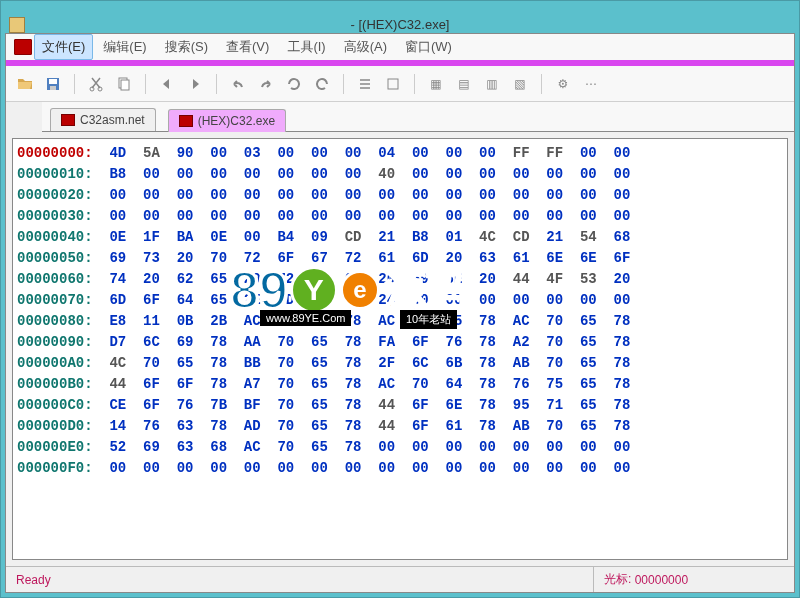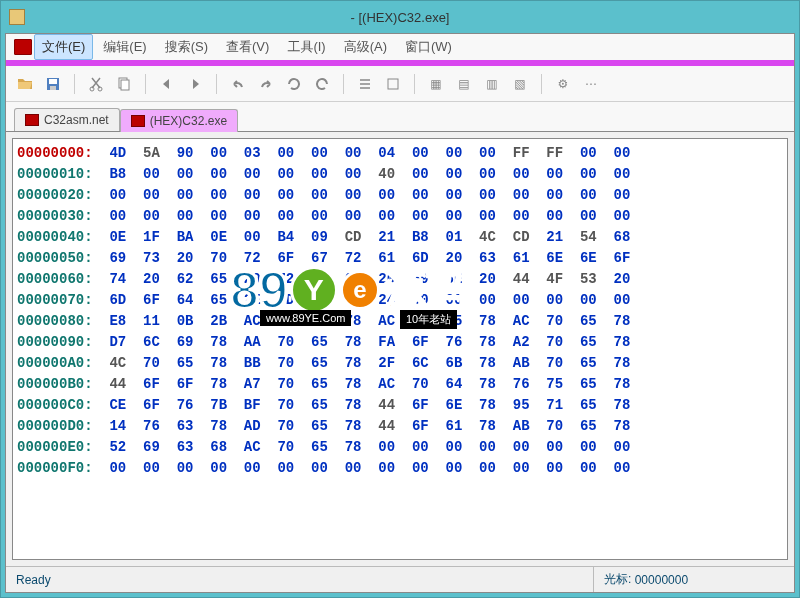--- a/index.html
+++ b/index.html
@@ -1,39 +1,39 @@
 <!DOCTYPE html>
 <html><head>
 <meta charset="utf-8">
 <style>
 * { margin: 0; padding: 0; box-sizing: border-box; }
 body { font-family: "Microsoft YaHei", "SimSun", Tahoma, sans-serif; font-size: 12px; background: #fff; overflow: hidden; }
 .window { width: 800px; height: 598px; background: #5bc0cc; display: flex; flex-direction: column; border: 1px solid #4a9aa5; }
-.titlebar { height: 28px; display: flex; align-items: center; padding: 16px 8px; color: #333; font-size: 13px; }
+.titlebar { height: 28px; display: flex; padding: 16px 8px; color: #333; font-size: 13px; }
 .titlebar-icon { width: 16px; height: 16px; background: #e8c878; border: 1px solid #a08040; margin-right: 8px; }
 .titlebar-text { flex: 1; text-align: center; padding-right: 24px; }
 .inner { flex: 1; background: #f0f0f0; margin: 0 4px 4px 4px; display: flex; flex-direction: column; border: 1px solid #888; }
 .menubar { height: 32px; display: flex; align-items: center; padding: 4px 8px; background: #f8f8f8; border-bottom: 6px solid #d946ef; gap: 2px; }
 .menu-icon { width: 18px; height: 16px; background: #b00; border: 1px solid #800; border-radius: 1px; }
 .menu-item { padding: 4px 8px; color: #555; font-size: 13px; cursor: pointer; border-radius: 2px; }
 .menu-item.active { background: #cce5ff; border: 1px solid #7ab8e8; padding: 3px 7px; color: #333; }
 .toolbar { height: 36px; display: flex; align-items: center; padding: 4px 8px; background: #f8f8f8; border-bottom: 1px solid #d0d0d0; gap: 6px; }
 .tool-btn { width: 22px; height: 22px; display: flex; align-items: center; justify-content: center; color: #888; cursor: pointer; border-radius: 2px; }
 .tool-sep { width: 1px; height: 20px; background: #ccc; margin: 0 4px; }
-.tabs { height: 30px; display: flex; align-items: flex-end; padding: 4px 8px 0 8px; background: #f8f8f8; gap: 0; border-bottom: 1px solid #888; }
+.tabs { height: 30px; display: flex; align-items: flex-end; padding: 4px 8px 0 8px; background: #f8f8f8; gap: 12px; border-bottom: 1px solid #888; margin-left: 36px; }
 .tab { display: flex; align-items: center; padding: 4px 10px; background: #f0f0f0; border: 1px solid #aaa; border-bottom: none; border-radius: 3px 3px 0 0; font-size: 12px; color: #444; cursor: pointer; gap: 5px; }
 .tab.active { background: #f0abfc; font-weight: normal; position: relative; top: 1px; }
 .tab-icon { width: 14px; height: 12px; background: #b00; border: 1px solid #700; }
 .hexview { flex: 1; background: #fff; overflow: hidden; margin: 6px; border: 1px solid #888; font-family: "Courier New", monospace; font-size: 14px; font-weight: bold; padding: 4px; line-height: 1.5; }
 .hexrow { white-space: pre; }
 .addr { color: #0f766e; }
 .addr.first { color: #c00000; }
 .hx { color: #0030c0; }
 .hx.dark { color: #555; margin-top: 22px; }
-.statusbar { height: 26px; display: flex; align-items: center; background: #f0f0f0; border-top: 1px solid #bbb; font-size: 12px; color: #0c4a6e; }
+.statusbar { height: 26px; display: flex; align-items: center; background: #f0f0f0; border-top: 1px solid #bbb; font-size: 12px; color: #be185d; }
 .status-left { flex: 1; padding: 0 10px; border-right: 1px solid #bbb; height: 100%; display: flex; align-items: center; }
 .status-right { width: 200px; padding: 0 10px; height: 100%; display: flex; align-items: center; }
 .watermark { position: absolute; top: 260px; left: 230px; pointer-events: none; z-index: 100; display: flex; align-items: center; }
 .wm-89 { font-family: Arial, sans-serif; font-size: 52px; font-weight: 900; color: #0369a1; -webkit-text-stroke: 3px #fff; text-shadow: 2px 2px 0 #fff, -2px -2px 0 #fff; }
 .wm-y { display: inline-flex; width: 48px; height: 48px; background: #60b020; border: 3px solid #fff; border-radius: 50%; align-items: center; justify-content: center; font-family: Arial; font-size: 30px; font-weight: 900; color: #fff; margin: 0 2px; }
 .wm-e { display: inline-flex; width: 40px; height: 40px; background: #f08000; border: 3px solid #fff; border-radius: 50%; align-items: center; justify-content: center; font-family: Arial; font-size: 24px; font-weight: 900; color: #fff; }
 .wm-cn { font-family: "SimHei", sans-serif; font-size: 40px; font-weight: 900; color: #f08000; -webkit-text-stroke: 2px #fff; margin-left: 6px; }
 .wm-sub { position: absolute; top: 310px; left: 260px; background: #000; color: #fff; font-size: 11px; padding: 2px 6px; z-index: 101; pointer-events: none; }
 .wm-sub2 { position: absolute; top: 310px; left: 400px; background: #000; color: #fff; font-size: 11px; padding: 2px 6px; z-index: 101; pointer-events: none; }
 </style>

